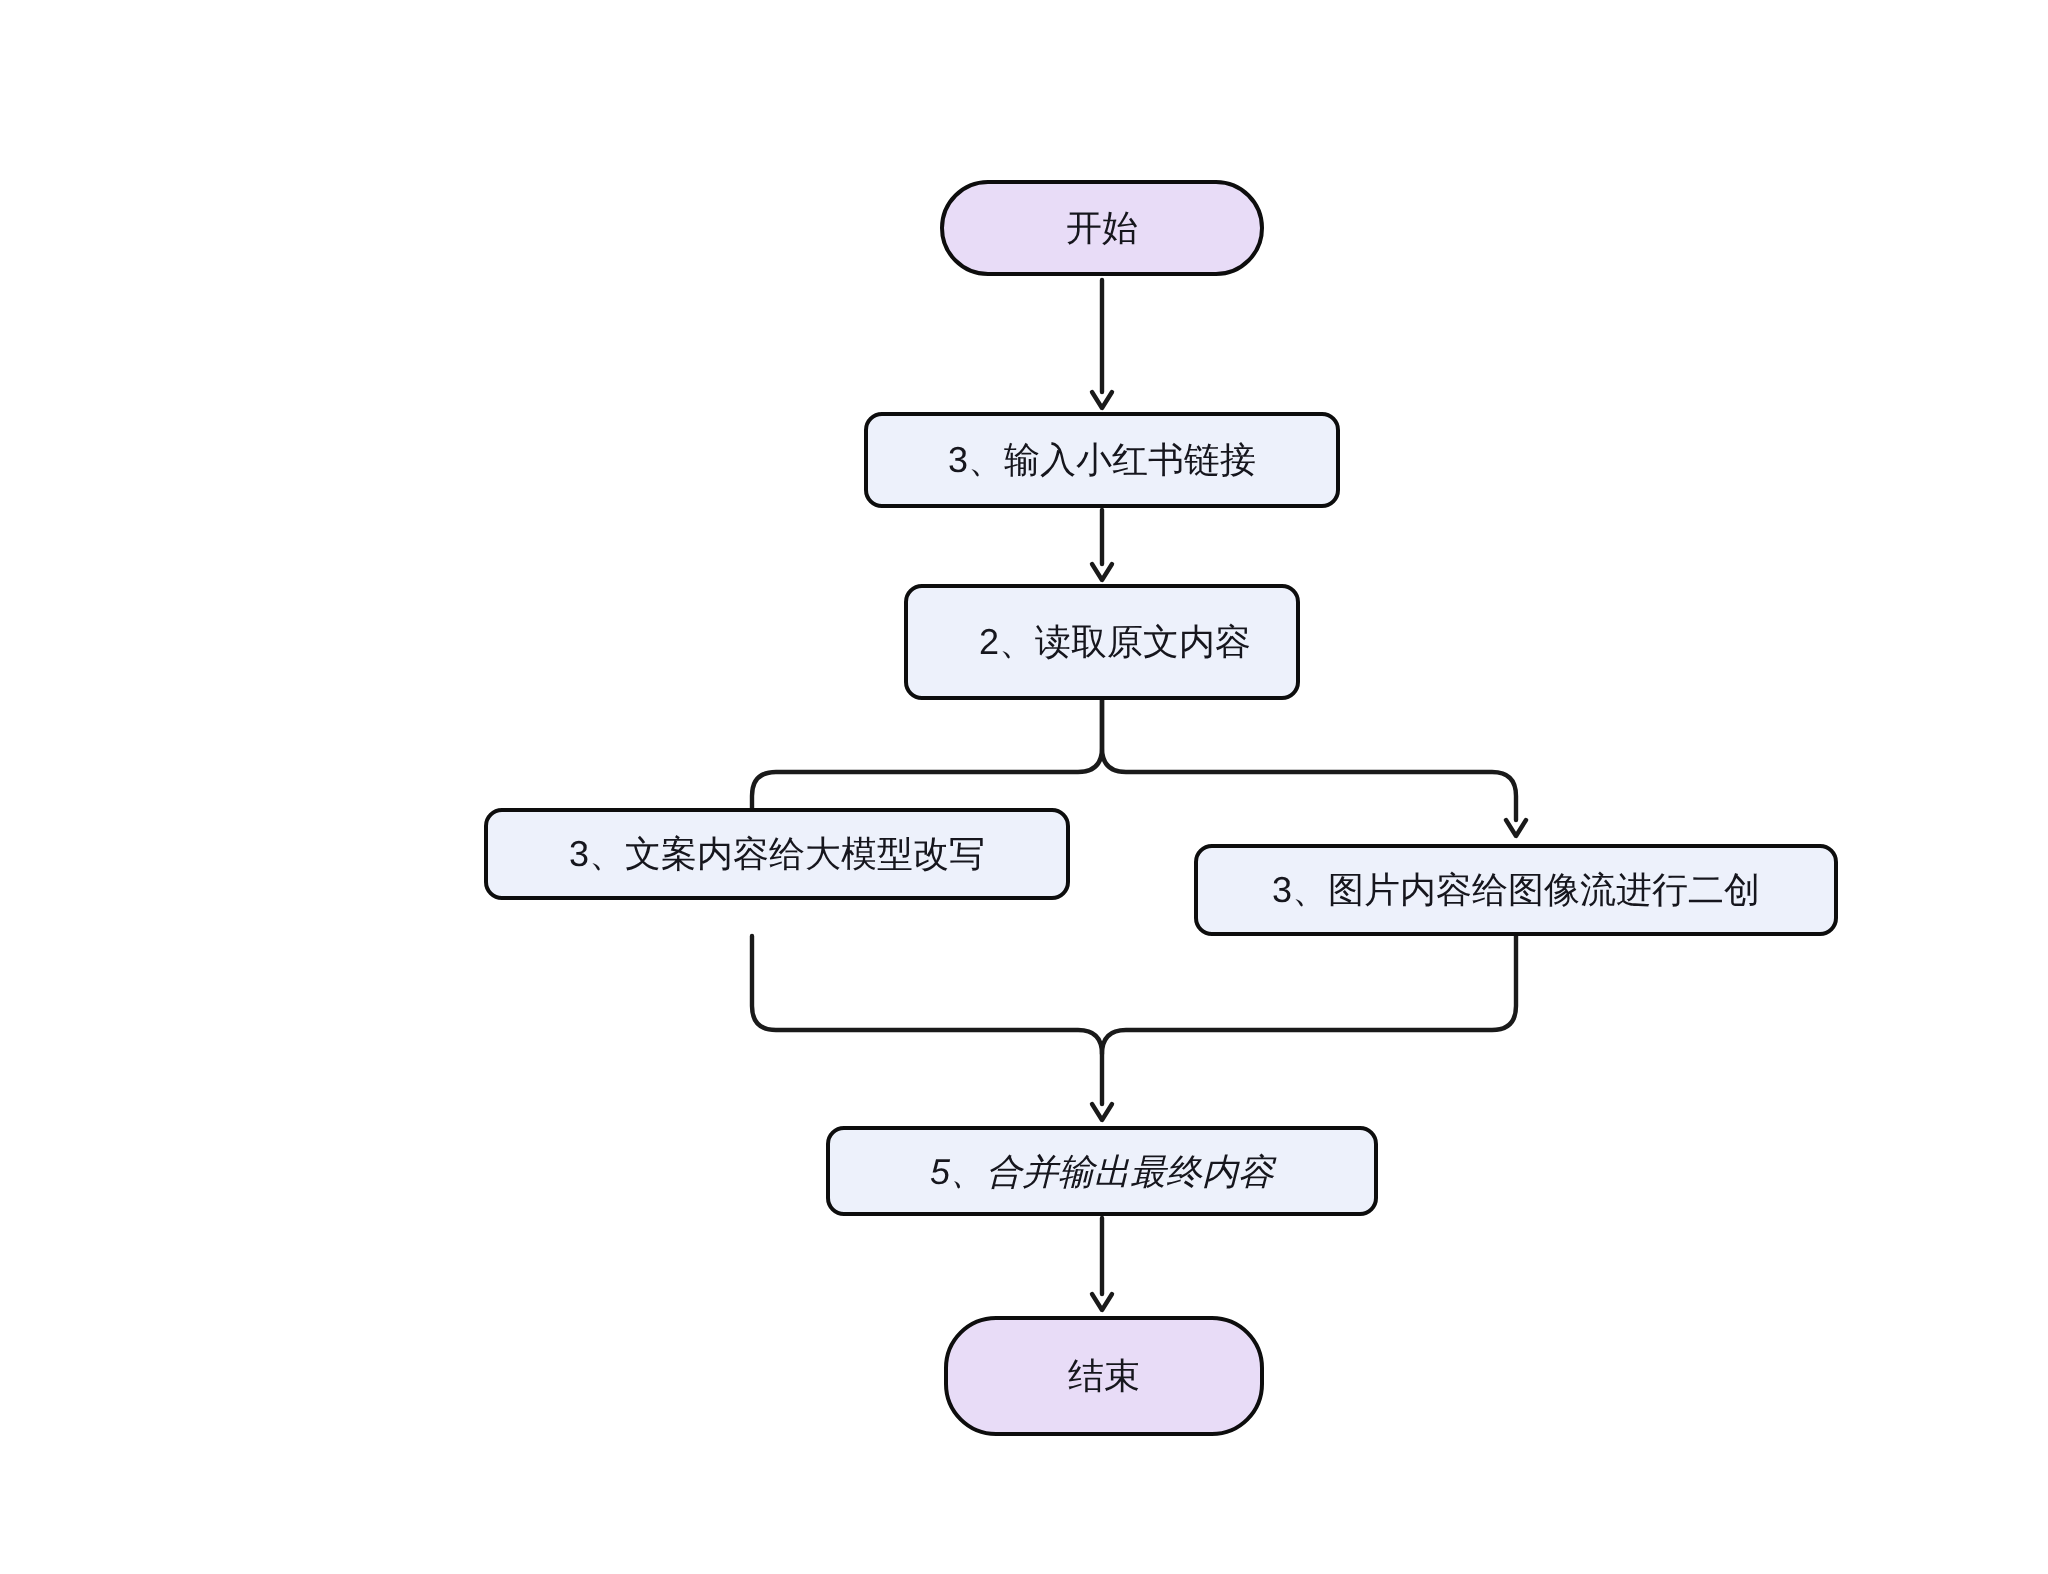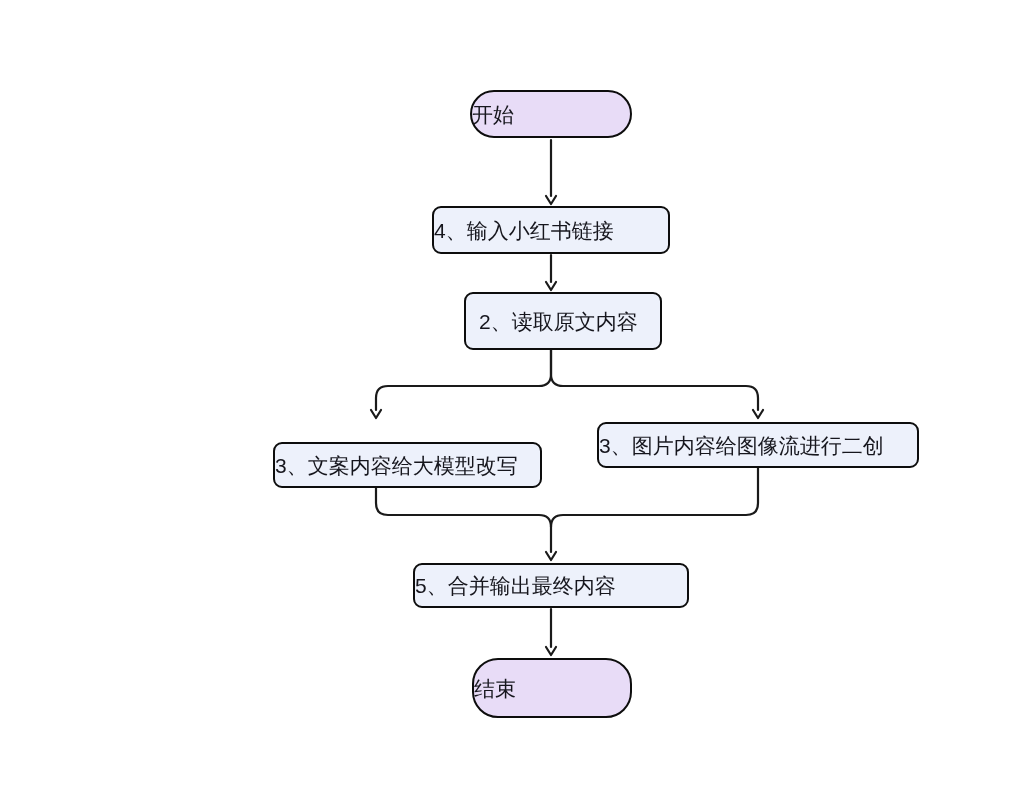--- a/index.html
+++ b/index.html
@@ -32,42 +32,43 @@
     stroke:var(--line);
     stroke-width:2.2;
     stroke-linecap:round;
     stroke-linejoin:round;
   }
   .node{
     position:absolute;
     box-sizing:border-box;
     display:flex;
     align-items:center;
+    justify-content:center;
     border:2.2px solid var(--border);
     color:var(--text);
-    font-size:21px;
+    font-size:18px;
     line-height:1;
     white-space:nowrap;
     text-align:center;
   }
   .terminal{
     background:var(--terminal-fill);
     border-radius:26px;
   }
   .process{
     background:var(--process-fill);
     border-radius:9px;
   }
   
   .n-start{left:470px;top:90px;width:162px;height:48px;}
   .n-step1{left:432px;top:206px;width:238px;height:48px;}
-  .n-step2{left:464px;top:292px;width:198px;height:58px;padding-left:13px;}
-  .n-step3{left:242px;top:442px;width:269px;height:46px;margin-left:31px;}
+  .n-step2{left:452px;top:292px;width:198px;height:58px;padding-left:13px;}
+  .n-step3{left:242px;top:404px;width:293px;height:46px;}
   .n-step4{left:597px;top:422px;width:322px;height:46px;}
-  .n-step5{left:413px;top:563px;width:276px;height:45px;}
+  .n-step5{left:413px;top:563px;width:276px;height:45px;font-style:italic;}
   .n-end{left:472px;top:658px;width:160px;height:60px;}
 </style>
 </head>
 <body>
 
 <div class="canvas">
 
   <svg class="edges" viewBox="0 0 1024 787" xmlns="http://www.w3.org/2000/svg" aria-hidden="true">
     <defs>
       <marker id="arrowhead" viewBox="0 0 14 14" refX="2" refY="7" markerWidth="14" markerHeight="14" markerUnits="userSpaceOnUse" orient="auto">
@@ -81,21 +82,21 @@
     <path class="edge" d="M376,468 V503 q0,12 12,12 H539 q12,0 12,12 V552" marker-end="url(#arrowhead)"></path>
     <path class="edge" d="M758,468 V503 q0,12 -12,12 H563 q-12,0 -12,12"></path>
     <path class="edge" d="M551,609 V647" marker-end="url(#arrowhead)"></path>
   </svg>
 
   <div class="node terminal n-start">
     <span>开始</span>
   </div>
 
   <div class="node process n-step1">
-    <span>4、输入小红书链接</span>
+    <span>3、输入小红书链接</span>
   </div>
 
   <div class="node process n-step2">
     <span>2、读取原文内容</span>
   </div>
 
   <div class="node process n-step3">
     <span>3、文案内容给大模型改写</span>
   </div>
 

